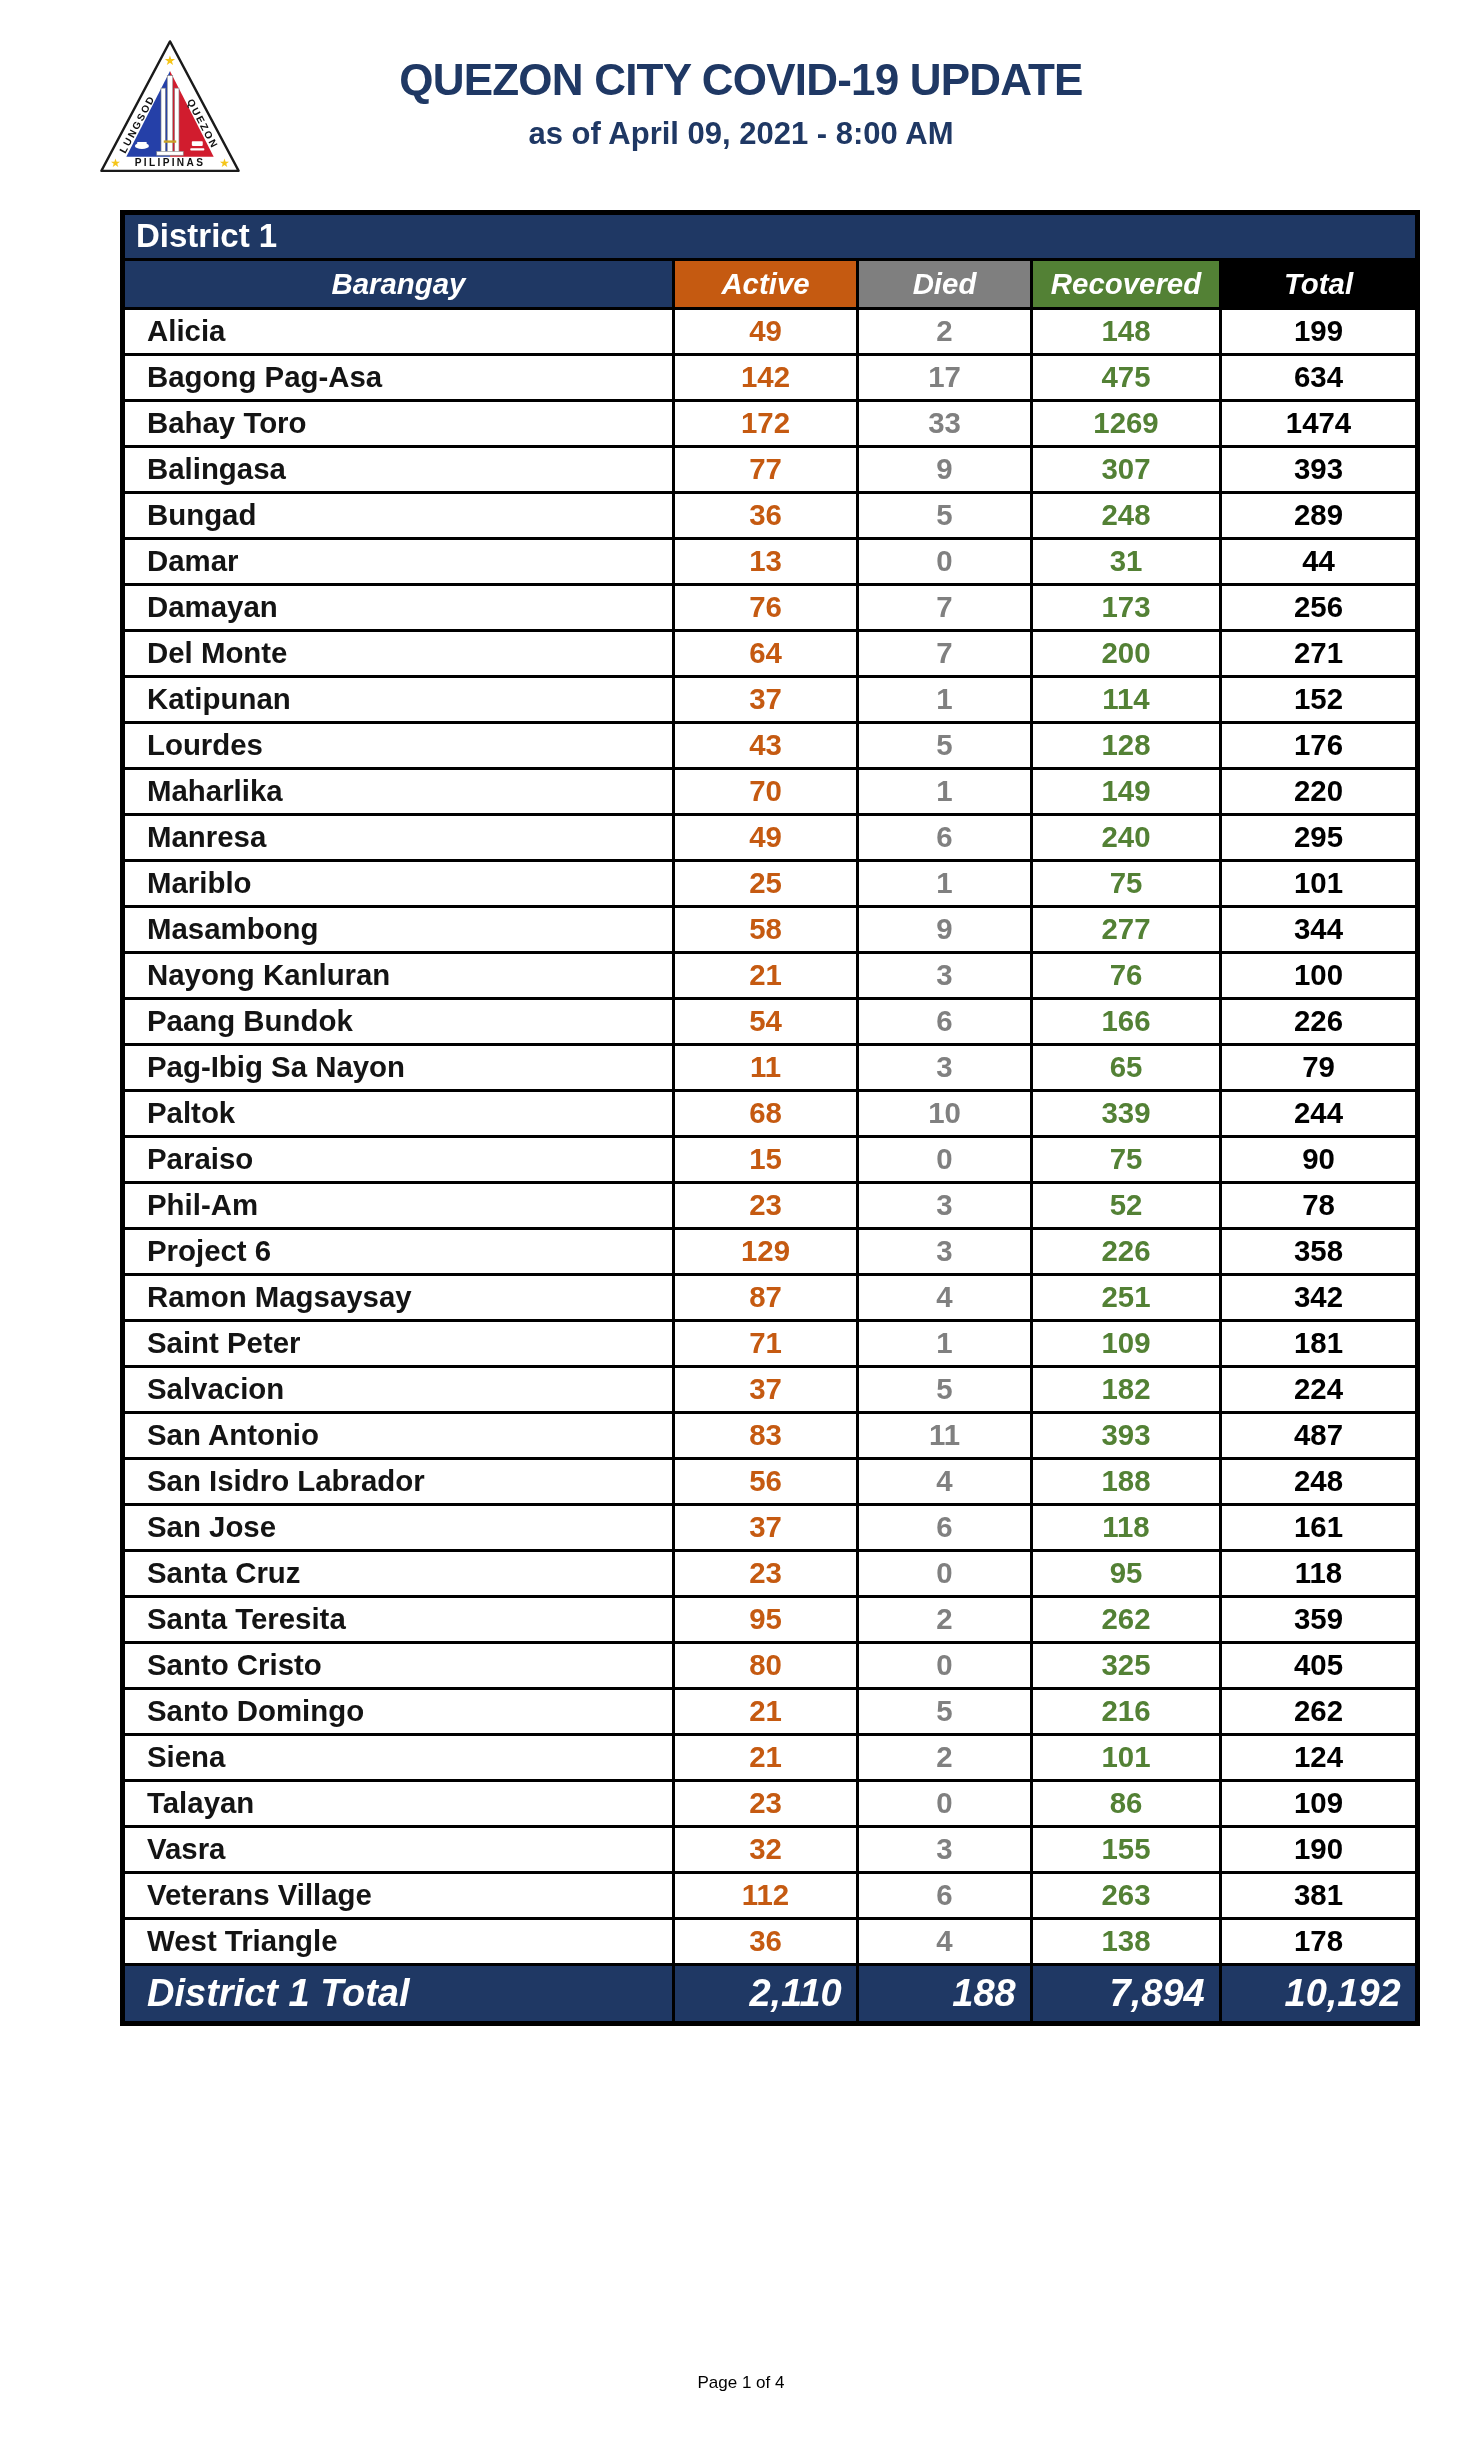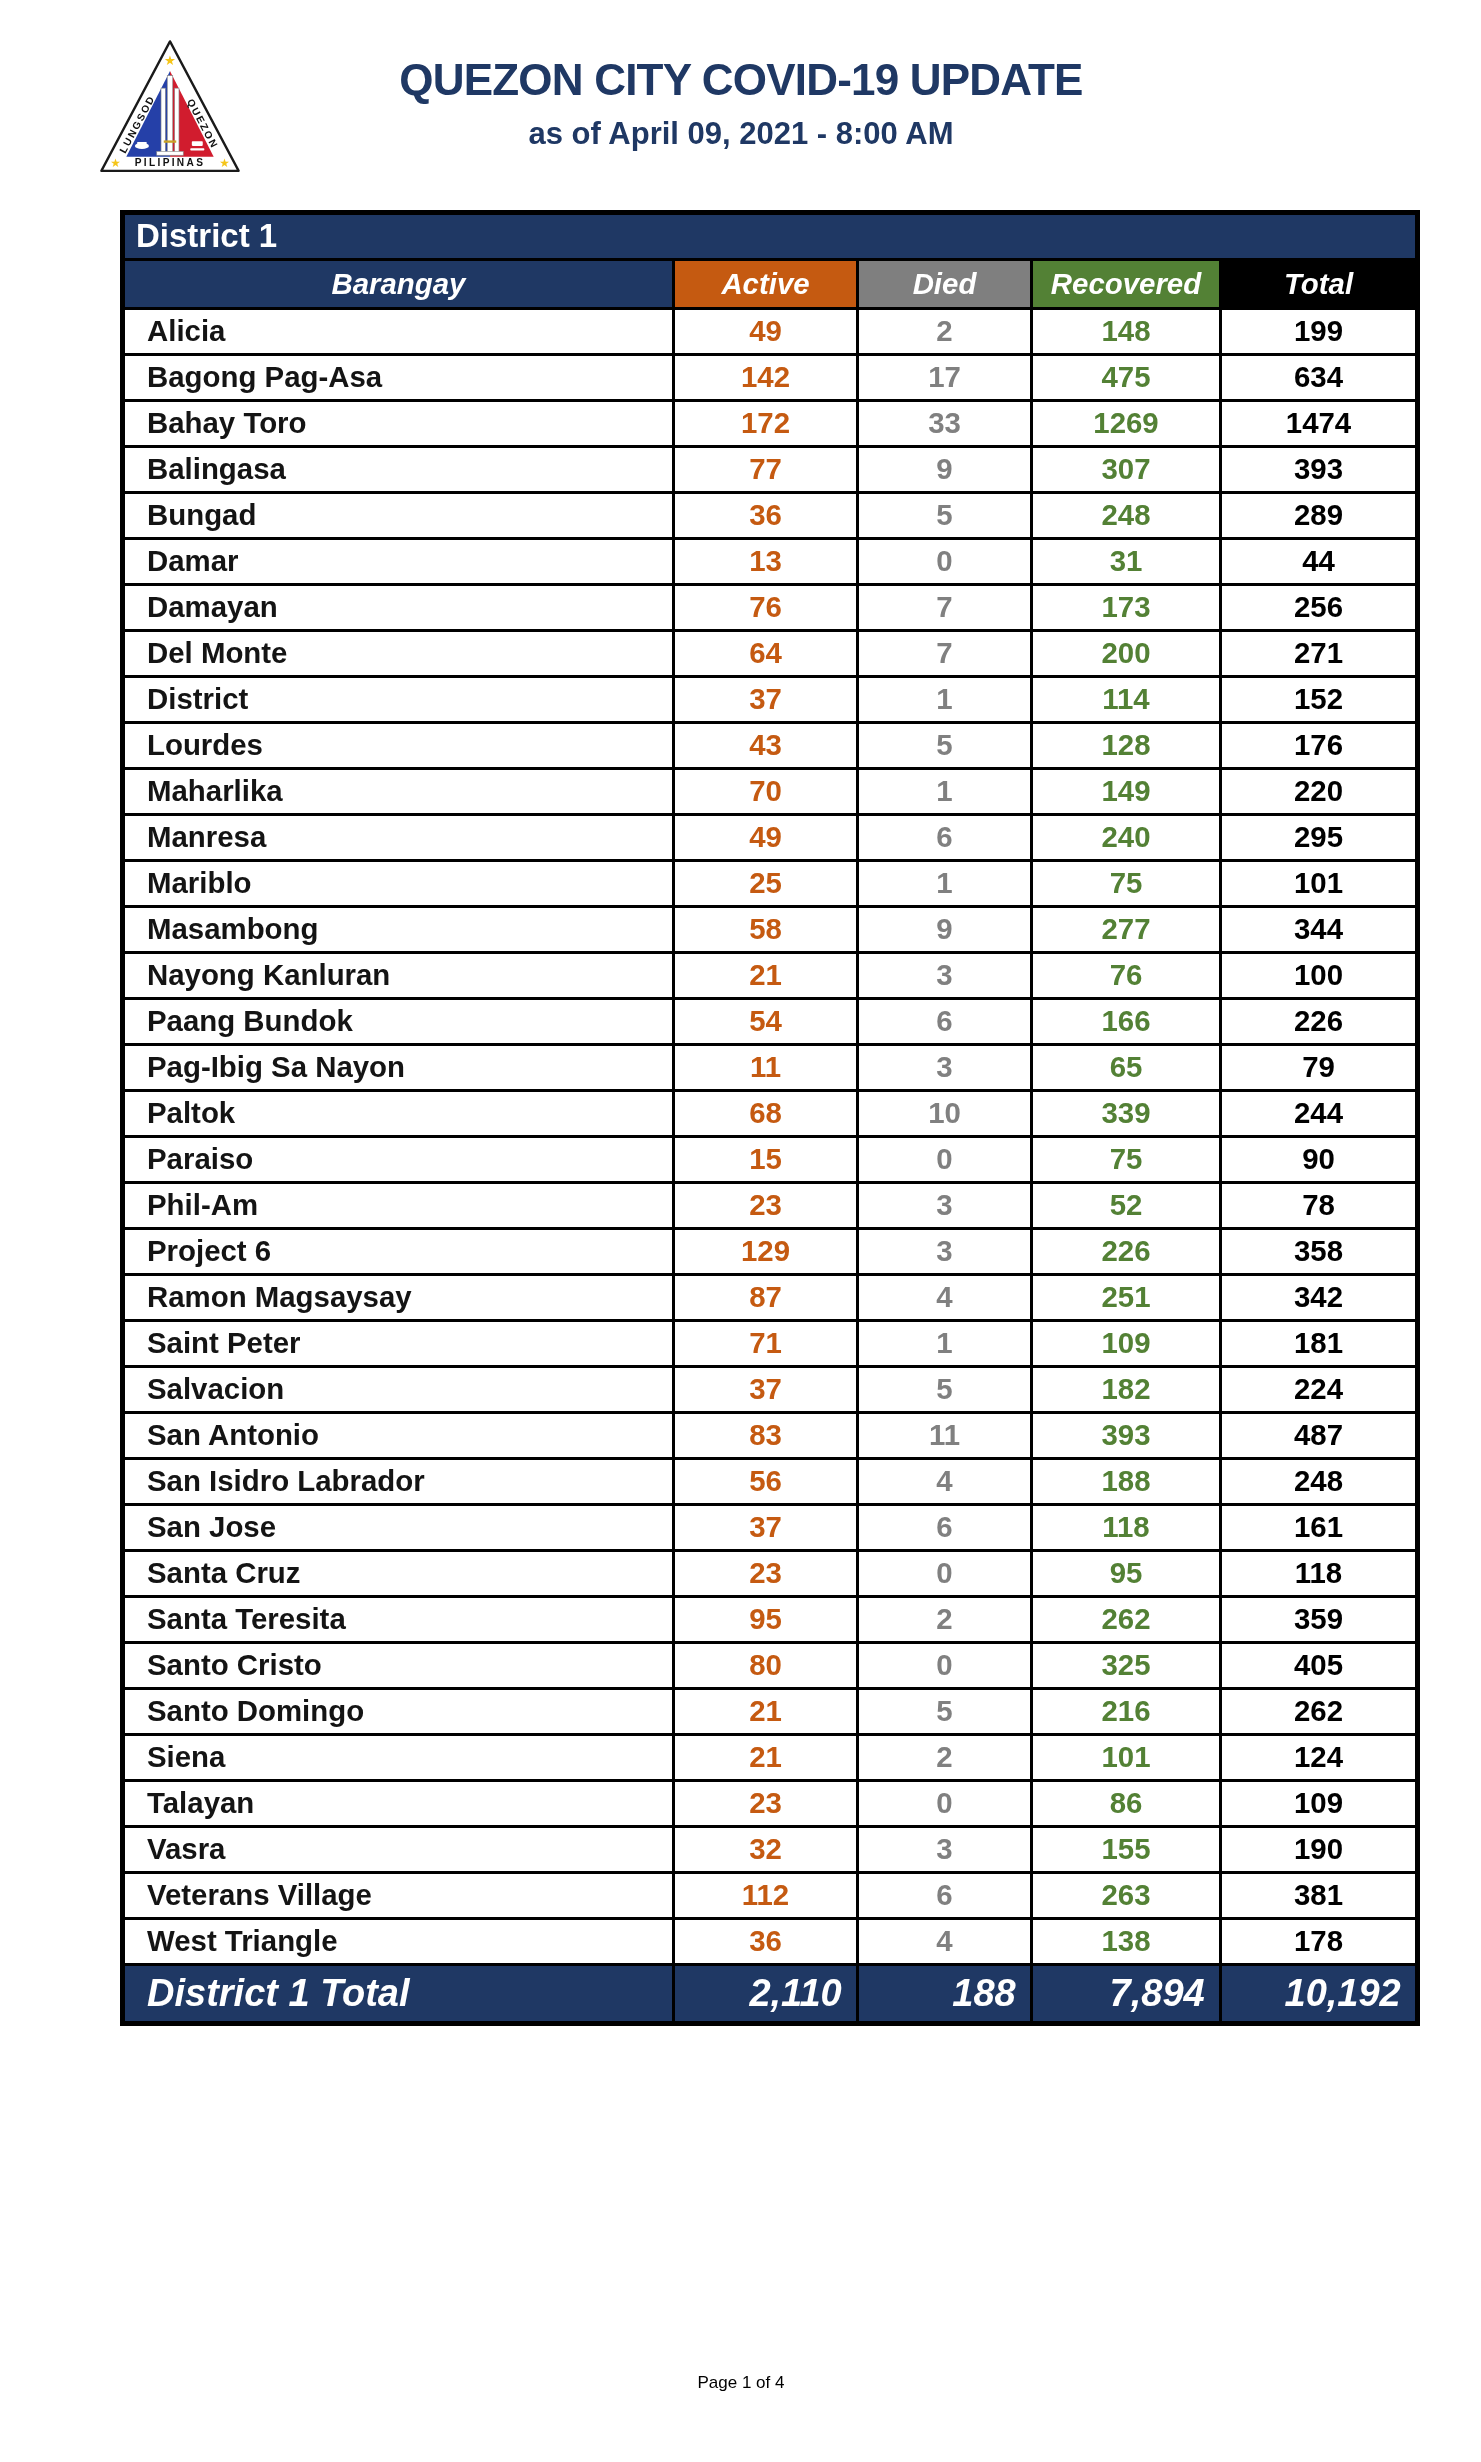--- a/index.html
+++ b/index.html
@@ -182,21 +182,21 @@
       <td class="c-total">256</td>
     </tr>
         <tr>
       <td class="c-name">Del Monte</td>
       <td class="c-active">64</td>
       <td class="c-died">7</td>
       <td class="c-recovered">200</td>
       <td class="c-total">271</td>
     </tr>
         <tr>
-      <td class="c-name">District</td>
+      <td class="c-name">Katipunan</td>
       <td class="c-active">37</td>
       <td class="c-died">1</td>
       <td class="c-recovered">114</td>
       <td class="c-total">152</td>
     </tr>
         <tr>
       <td class="c-name">Lourdes</td>
       <td class="c-active">43</td>
       <td class="c-died">5</td>
       <td class="c-recovered">128</td>

